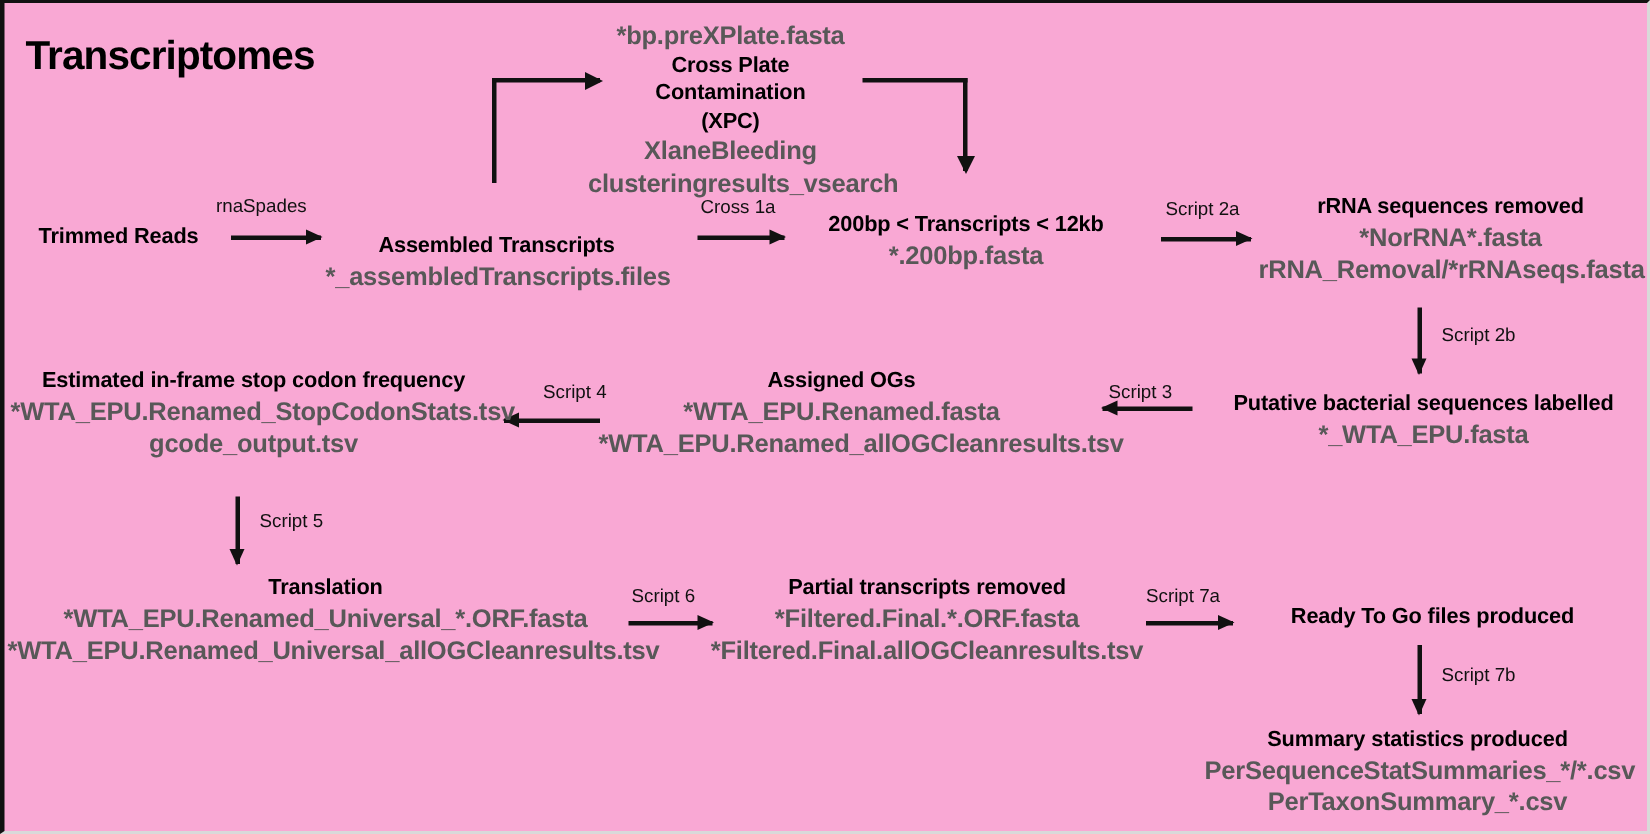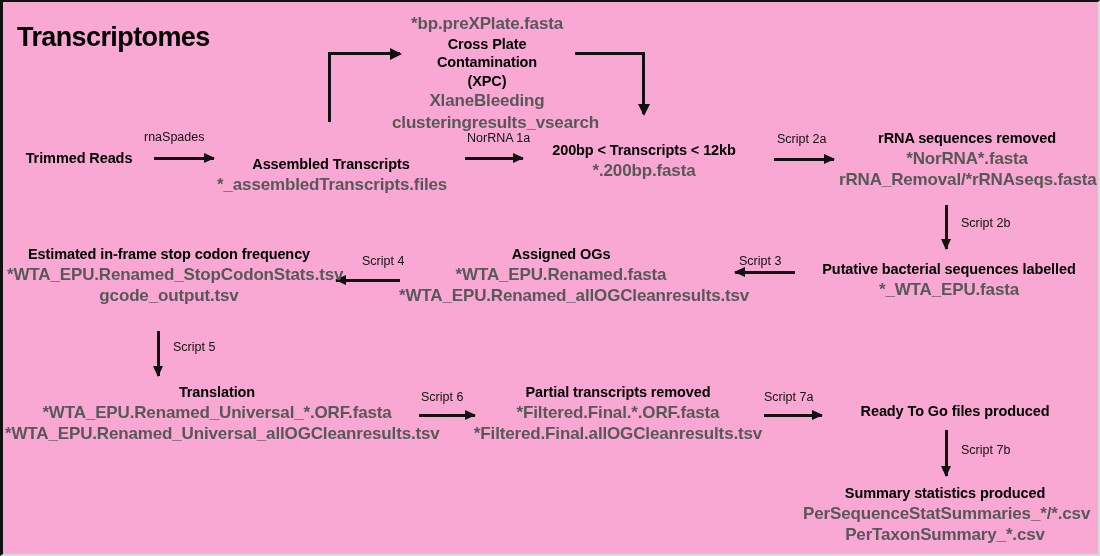--- a/index.html
+++ b/index.html
@@ -154,21 +154,21 @@
     <span class="ttl">Cross Plate</span>
     <span class="ttl">Contamination</span>
     <span class="ttl">(XPC)</span>
     <span class="file">XlaneBleeding</span>
     <span class="file">clusteringresults_vsearch</span>
   </div>
 
   <div class="stem-h" style="left:572px; top:50px; width:70px;"></div>
   <div class="stem-v arrow-down" style="left:639px; top:50px; height:62px;"></div>
 
-  <div class="edge-label" style="left:464px; top:129px;">NorRNA 1a</div>
+  <div class="edge-label" style="left:464px; top:129px;">Cross 1a</div>
   <div class="arrow-h" style="left:462px; top:155px; width:58px;"></div>
 
   <div class="node" style="left:528px; top:139px; width:226px;">
     <span class="ttl">200bp &lt; Transcripts &lt; 12kb</span>
     <span class="file">*.200bp.fasta</span>
   </div>
 
   <div class="edge-label" style="left:774px; top:130px;">Script 2a</div>
   <div class="arrow-h" style="left:771px; top:156px; width:60px;"></div>
 

